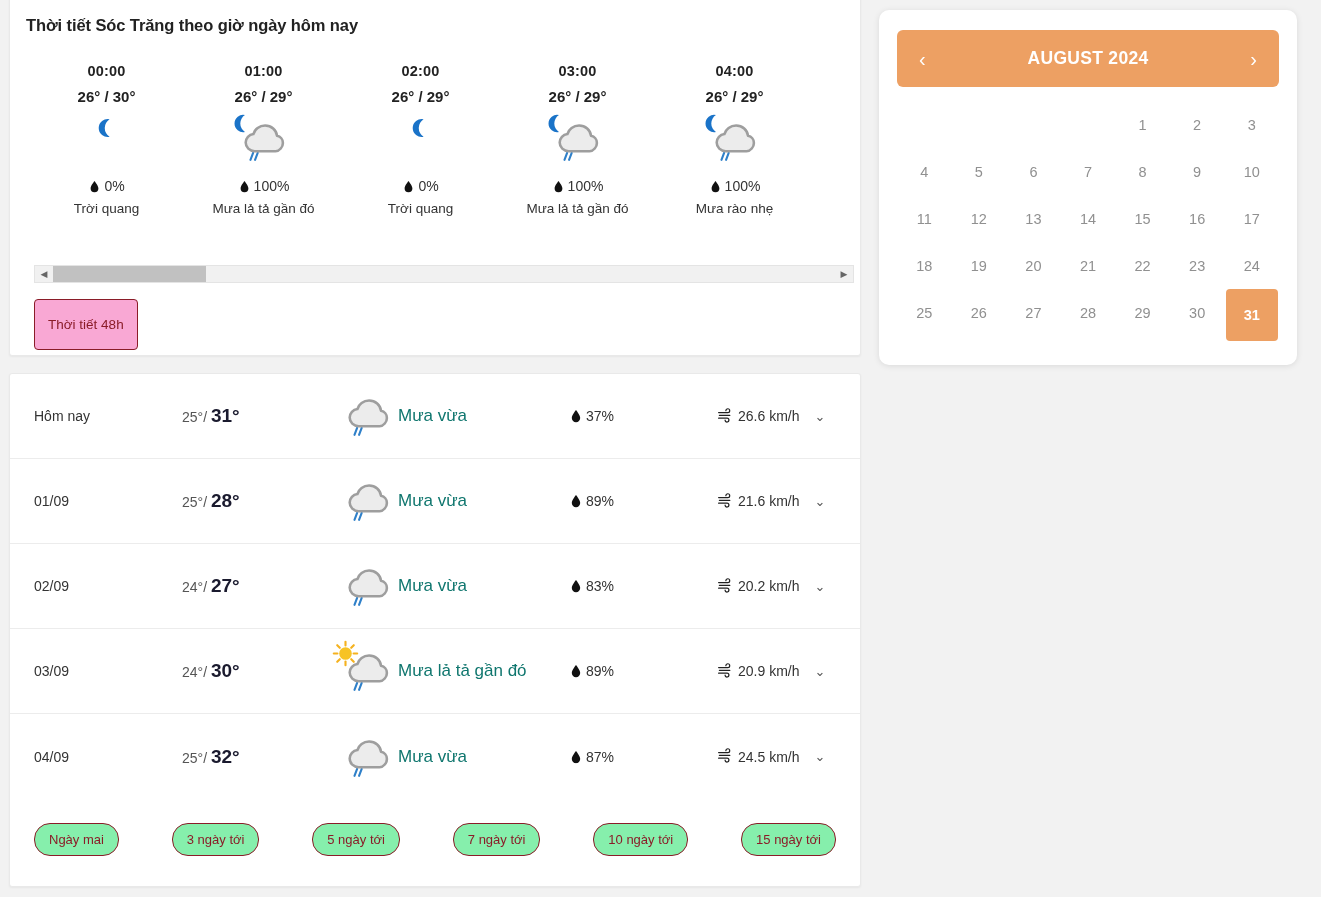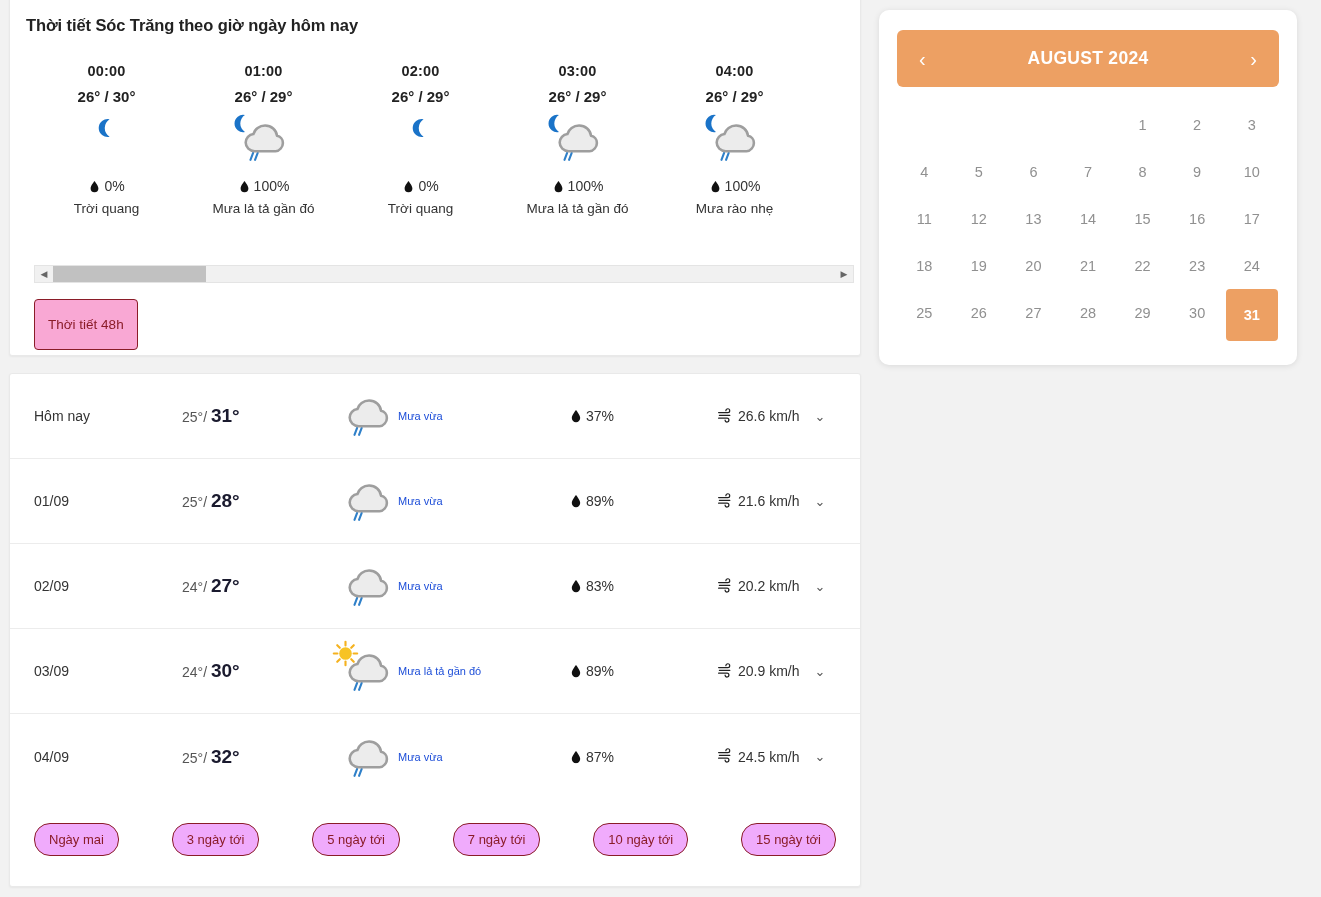--- a/index.html
+++ b/index.html
@@ -74,30 +74,30 @@
   .daily-card { margin-top: 17px; padding: 0 0 8px 0; }
   .day-row {
     display: flex; align-items: center; height: 85px;
     padding: 0 24px; border-bottom: 1px solid #ececec;
   }
   .day-row:last-of-type { border-bottom: none; }
   .c-date { width: 148px; font-size: 14px; color: #333; }
   .c-temp { width: 152px; font-size: 14px; color: #555; }
   .c-temp .tmax { font-size: 19px; font-weight: bold; color: #1a1a2e; }
   .c-cond { width: 235px; display: flex; align-items: center; gap: 2px; }
-  .c-cond .cond-text { font-size: 11px; color: #1d4ed8; }
+  .c-cond .cond-text { font-size: 17px; color: #0f766e; }
   .c-hum { width: 148px; font-size: 14px; color: #333; }
   .c-wind { flex: 1; font-size: 14px; color: #333; display: flex; align-items: center; gap: 5px; }
   .chev { margin-left: 10px; color: #555; font-size: 13px; }
 
   .range-bar {
     display: flex; gap: 0; padding: 24px 24px 22px 24px; justify-content: space-between;
   }
   .range-btn {
-    border: 1px solid #8a1c28; border-radius: 16px; background: #f0abfc;
+    border: 1px solid #8a1c28; border-radius: 16px; background: #86efac;
     color: #8a1c28; font-size: 13px; padding: 8px 14px; cursor: pointer;
     font-family: "Liberation Sans", sans-serif; white-space: nowrap; text-align: right;
   }
 
   
   .cal-card {
     position: absolute; left: 879px; top: 10px; width: 418px;
     background: #fff; border-radius: 10px;
     box-shadow: 0 1px 6px rgba(0,0,0,0.10);
     padding: 20px 18px 24px 18px;

